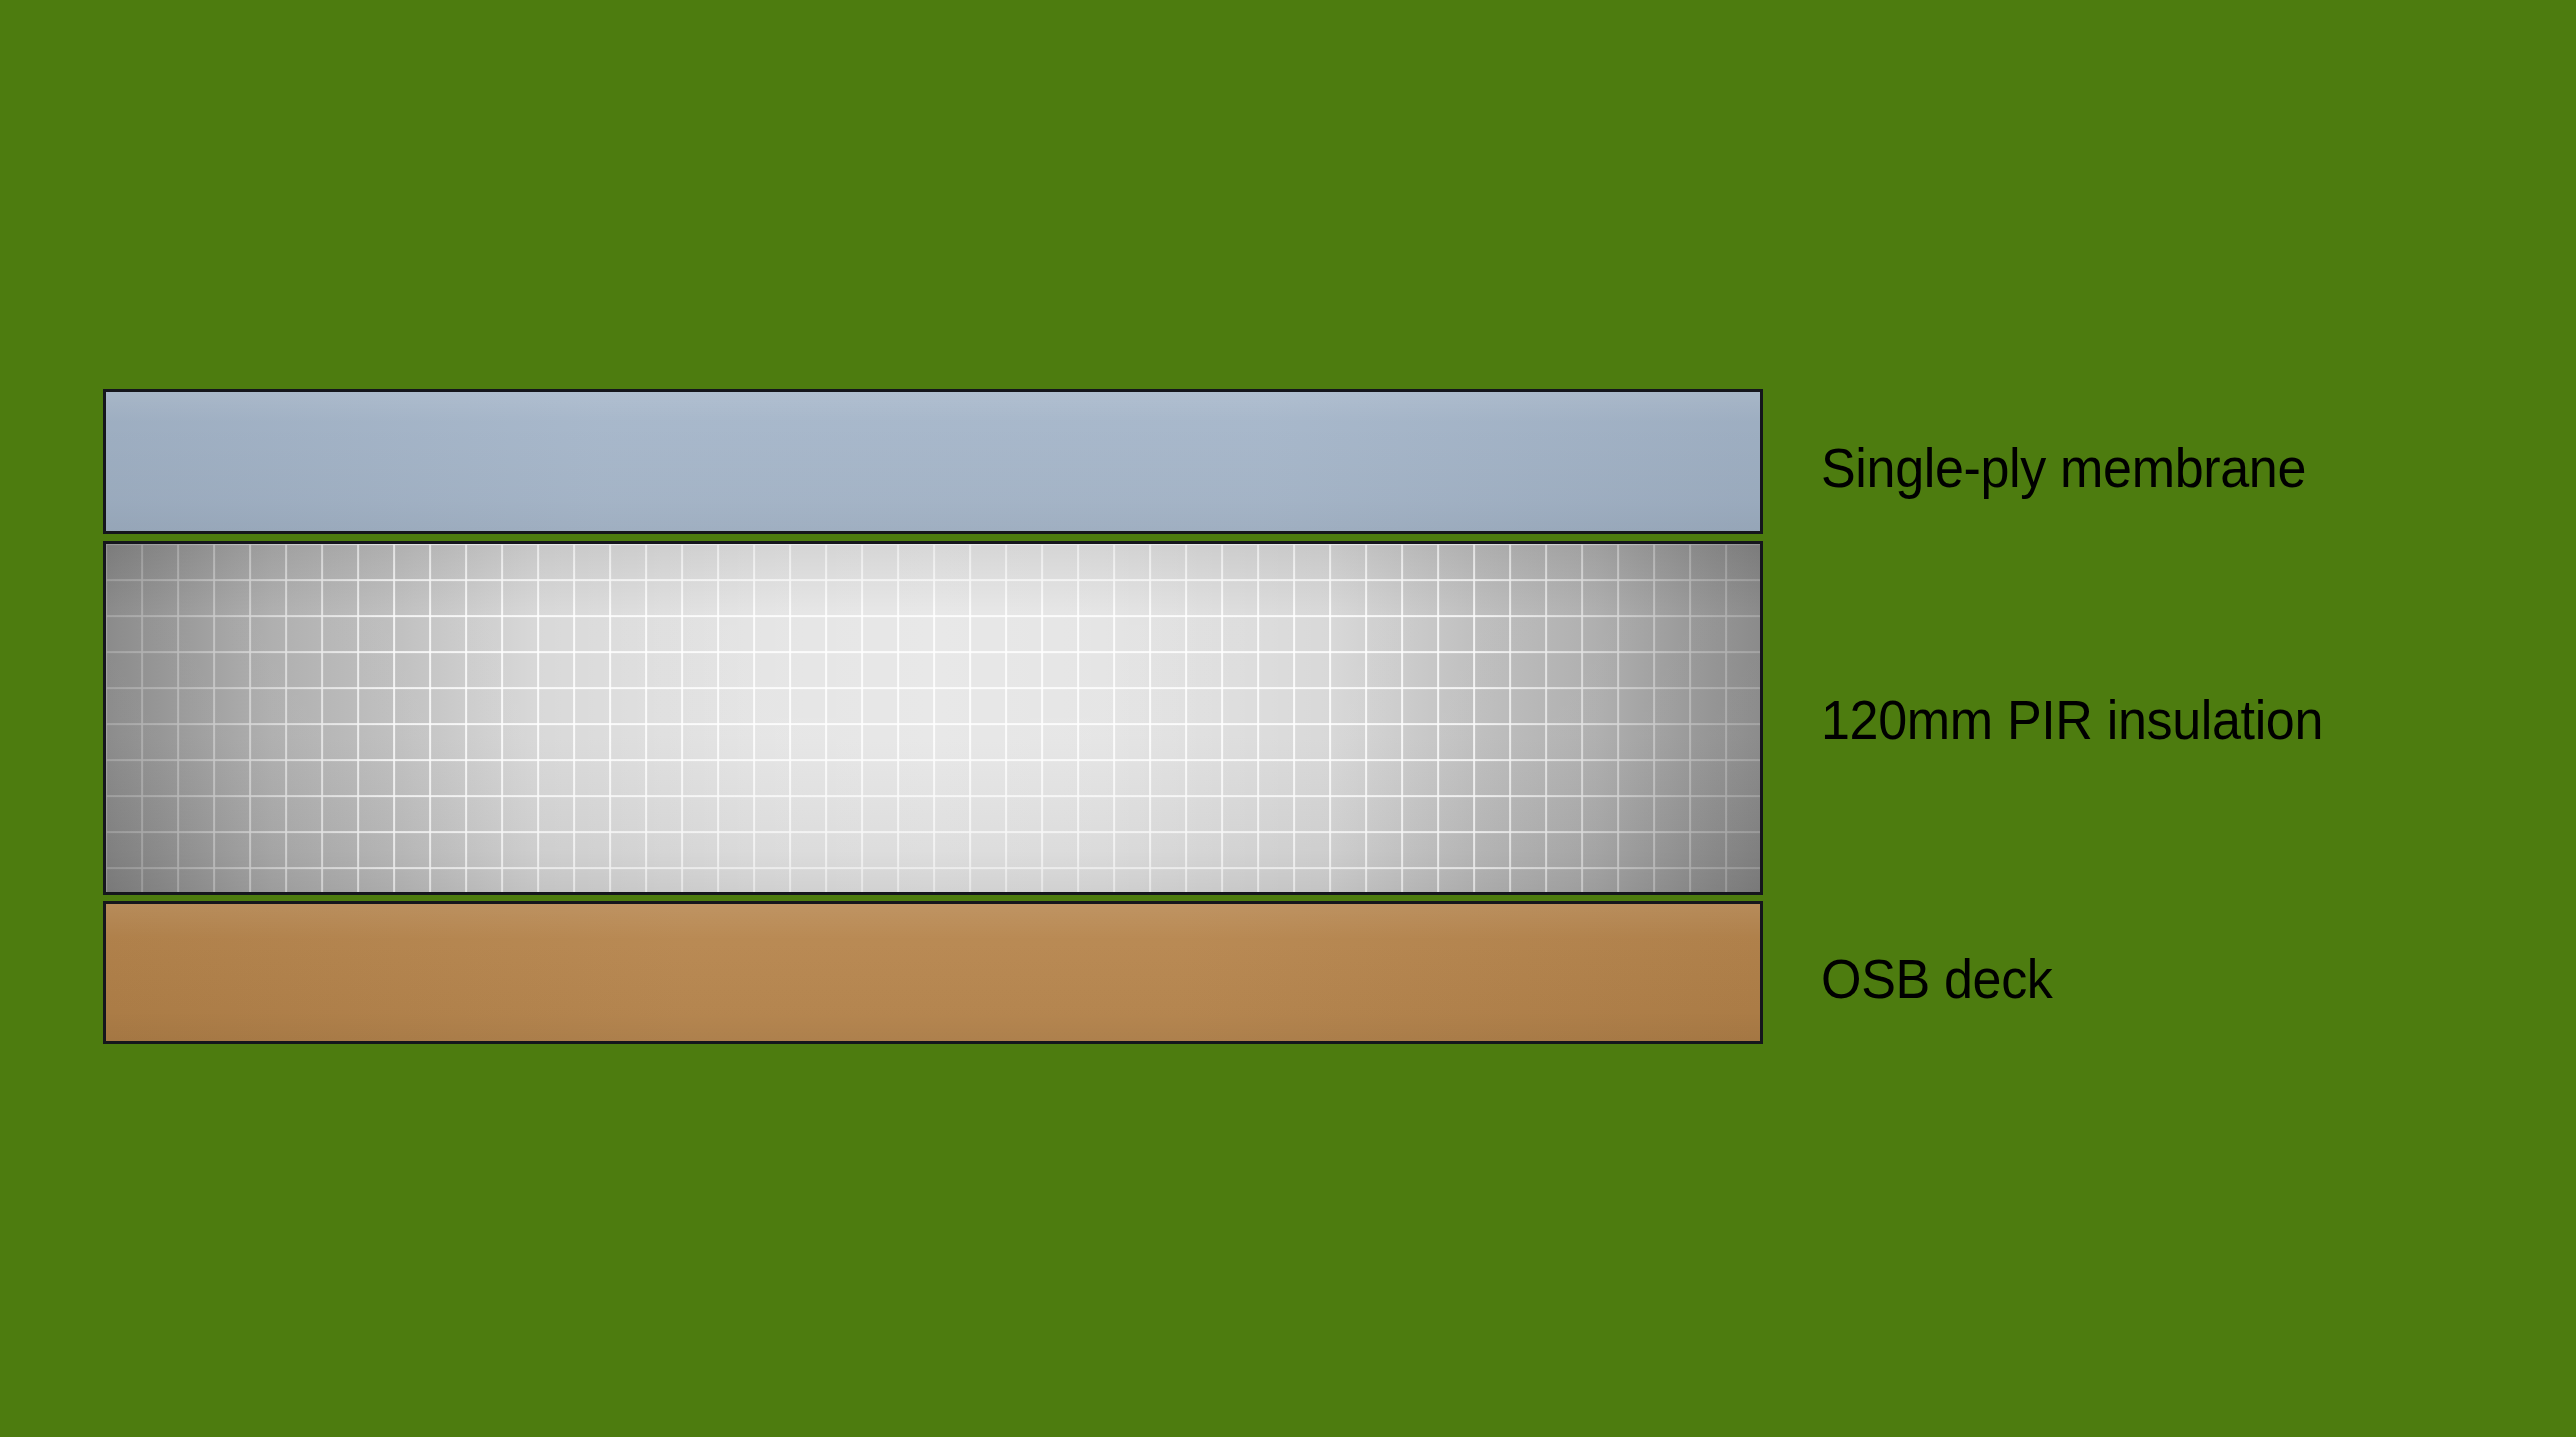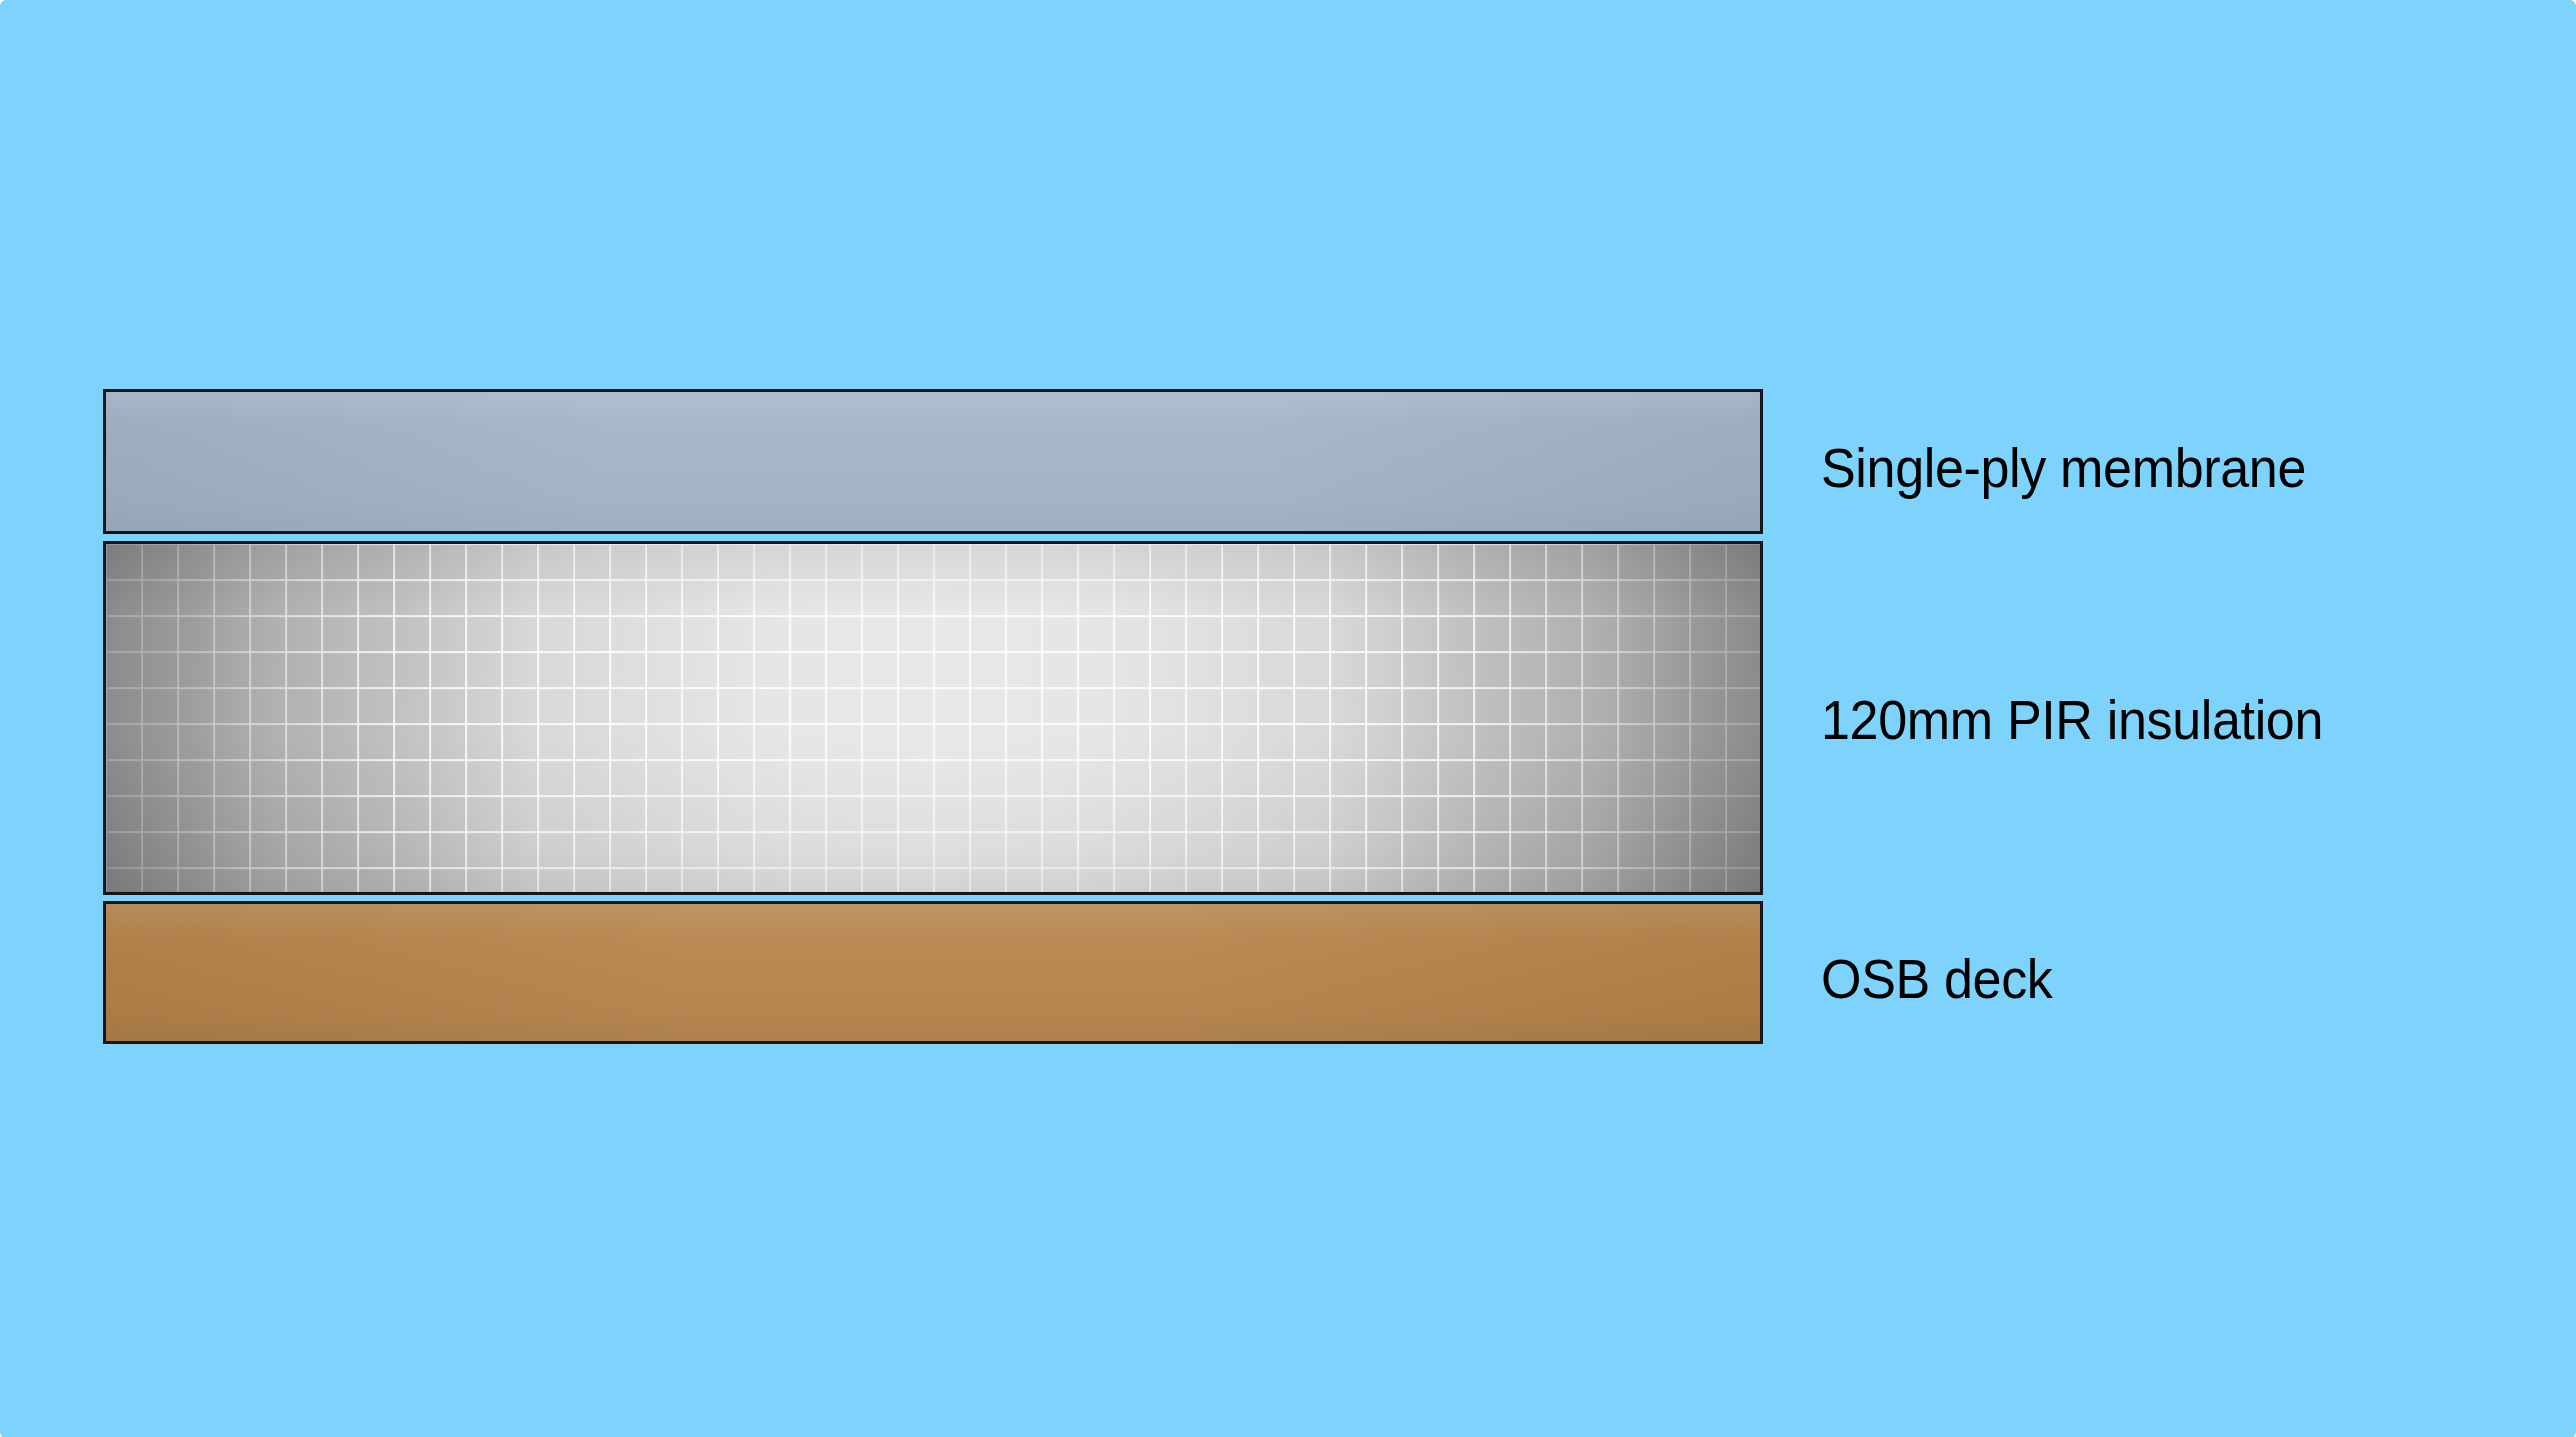--- a/index.html
+++ b/index.html
@@ -12,22 +12,21 @@
     height: 1438px;
     background: #fdfdfa;
     font-family: "Liberation Sans", sans-serif;
     overflow: hidden;
   }
 
   #diagram-root {
     position: relative;
     width: 2576px;
     height: 1438px;
-    background: #7dd3fc;
-    border-radius: 6px;
+    background: #4d7c0f;
   }
 
   
   .layer-rect {
     position: absolute;
     left: 103px;
     width: 1660px;
     box-sizing: border-box;
     border: 3.7px solid #15161c;
     overflow: hidden;

